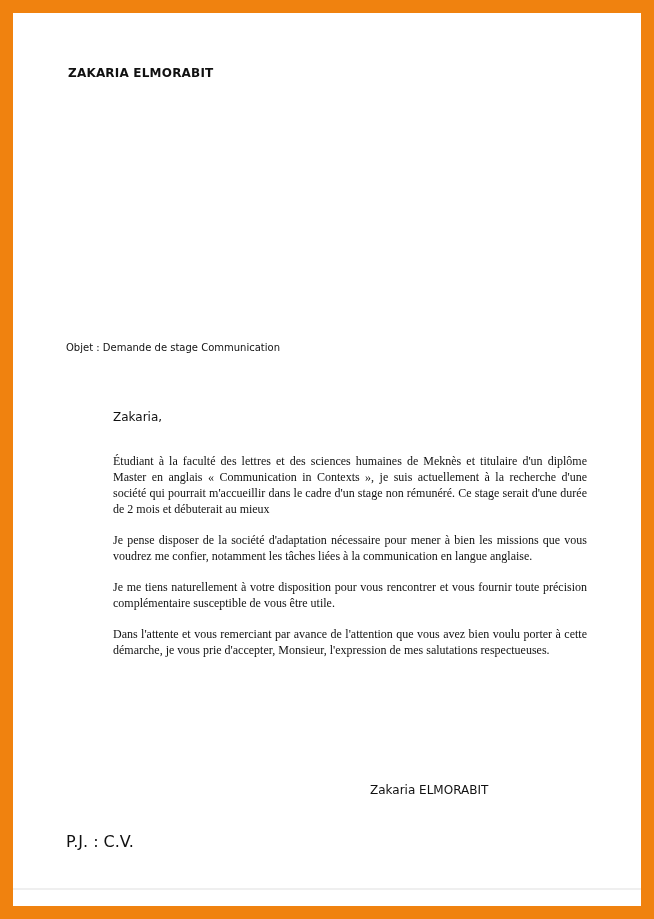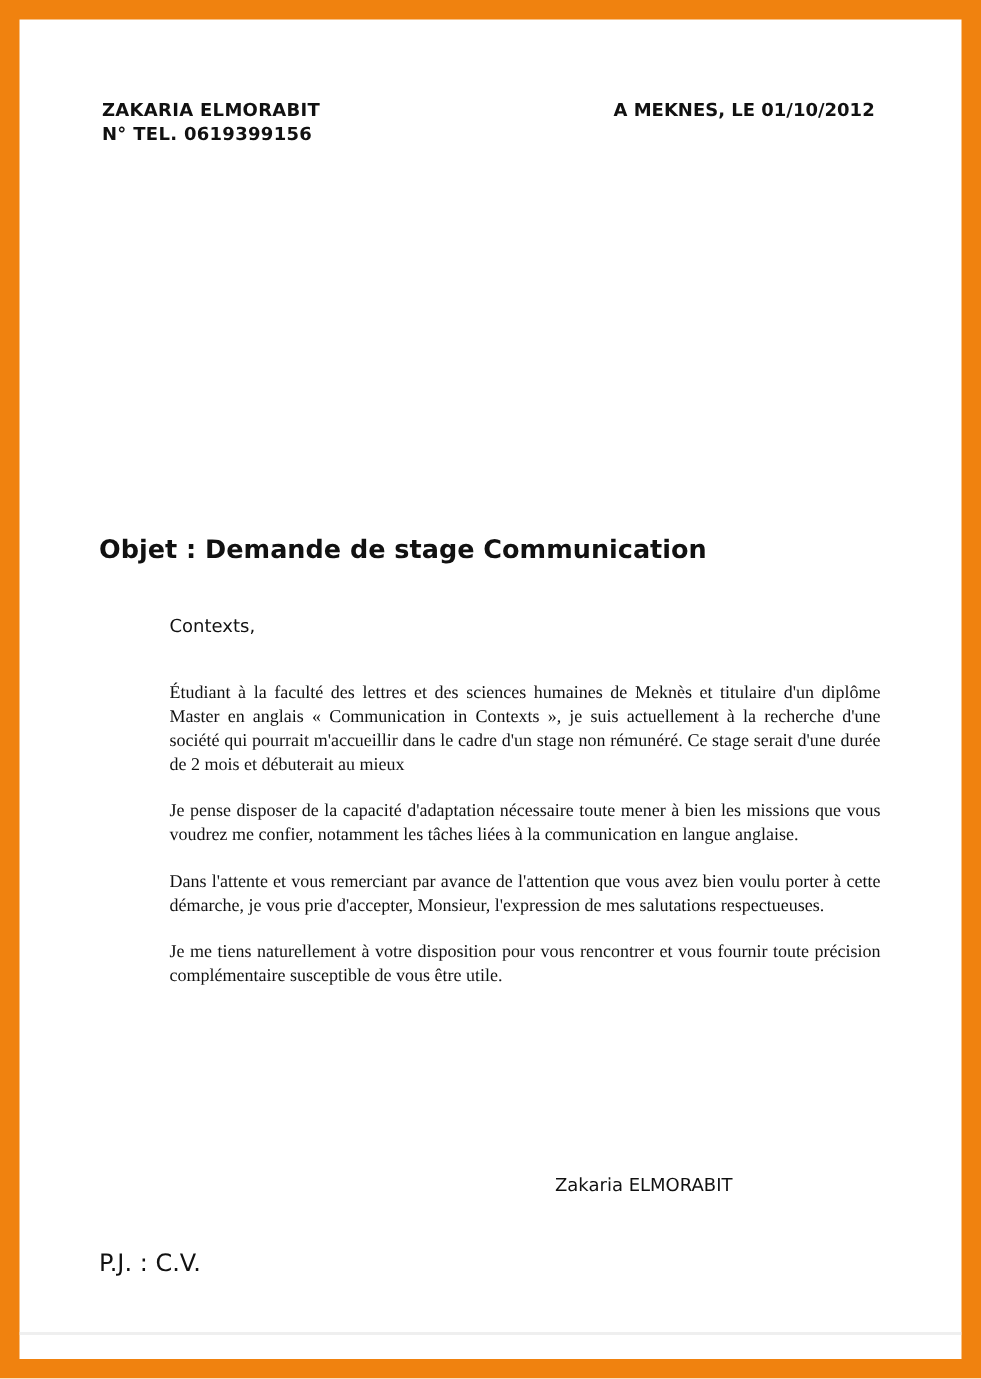--- a/index.html
+++ b/index.html
@@ -26,22 +26,22 @@
   }
   .date {
     left: 396px; top: 52px;
     font-size: 12px; font-weight: bold; line-height: 16px;
   }
   .recipient {
     left: 397px; top: 178px;
     font-size: 12px; font-weight: bold; line-height: 16px;
   }
   .subject {
-    left: 53px; top: 344px;
-    font-size: 17px; font-weight: bold;
+    left: 53px; top: 329px;
+    font-size: 10px; font-weight: normal;
   }
   .letter-body {
     left: 100px; top: 396px;
     width: 474px;
     font-size: 12px; line-height: 16px;
   }
   .letter-body .salutation { margin-bottom: 28px; }
   .letter-body p { text-align: justify; margin-bottom: 15px; font-family: Liberation Serif, serif; }
   .signature {
     left: 357px; top: 770px;
@@ -57,34 +57,32 @@
     background: #efefef;
   }
 </style>
 </head>
 <body>
 
 <div class="page">
 
   <div class="block sender">
     <div>ZAKARIA ELMORABIT</div>
-    <div>N° TEL. 0619399156</div>
   </div>
 
-  <div class="block date">A MEKNES, LE 01/10/2012</div>
 
 
   <div class="block subject">Objet : Demande de stage Communication</div>
 
   <div class="block letter-body">
-    <div class="salutation">Contexts,</div>
+    <div class="salutation">Zakaria,</div>
     <p>Étudiant à la faculté des lettres et des sciences humaines de Meknès et titulaire d'un diplôme Master en anglais « Communication in Contexts », je suis actuellement à la recherche d'une société qui pourrait m'accueillir dans le cadre d'un stage non rémunéré. Ce stage serait d'une durée de 2 mois et débuterait au mieux</p>
-    <p>Je pense disposer de la capacité d'adaptation nécessaire toute mener à bien les missions que vous voudrez me confier, notamment les tâches liées à la communication en langue anglaise.</p>
+    <p>Je pense disposer de la société d'adaptation nécessaire pour mener à bien les missions que vous voudrez me confier, notamment les tâches liées à la communication en langue anglaise.</p>
+    <p>Je me tiens naturellement à votre disposition pour vous rencontrer et vous fournir toute précision complémentaire susceptible de vous être utile.</p>
     <p>Dans l'attente et vous remerciant par avance de l'attention que vous avez bien voulu porter à cette démarche, je vous prie d'accepter, Monsieur, l'expression de mes salutations respectueuses.</p>
-    <p>Je me tiens naturellement à votre disposition pour vous rencontrer et vous fournir toute précision complémentaire susceptible de vous être utile.</p>
   </div>
 
   <div class="block signature">Zakaria ELMORABIT</div>
 
   <div class="block enclosure">P.J. : C.V.</div>
 
   <div class="block scan-line"></div>
 
 </div>
 

